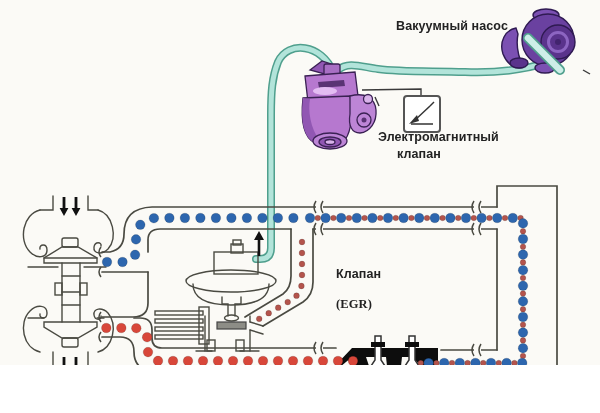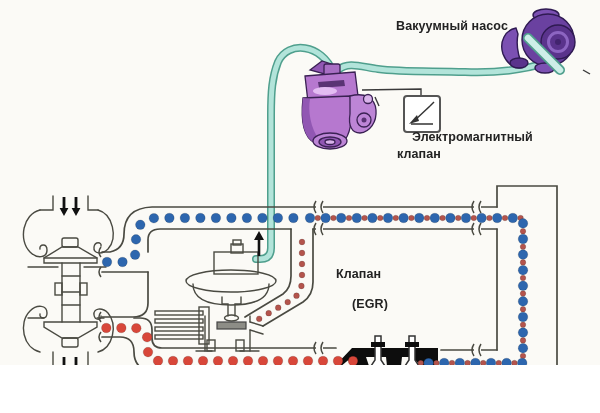--- a/index.html
+++ b/index.html
@@ -320,17 +320,17 @@
         <circle cx="301.4" cy="286.0" r="2.9" fill="#b4544c" stroke="rgba(0,0,0,0.25)" stroke-width="0.6"></circle>
         <circle cx="296.5" cy="295.7" r="2.9" fill="#b4544c" stroke="rgba(0,0,0,0.25)" stroke-width="0.6"></circle>
         <circle cx="287.7" cy="302.1" r="2.9" fill="#b4544c" stroke="rgba(0,0,0,0.25)" stroke-width="0.6"></circle>
         <circle cx="278.2" cy="307.7" r="2.9" fill="#b4544c" stroke="rgba(0,0,0,0.25)" stroke-width="0.6"></circle>
         <circle cx="268.7" cy="313.2" r="2.9" fill="#b4544c" stroke="rgba(0,0,0,0.25)" stroke-width="0.6"></circle>
         <circle cx="259.2" cy="318.8" r="2.9" fill="#b4544c" stroke="rgba(0,0,0,0.25)" stroke-width="0.6"></circle>
       </g>
 </svg>
 
   <div class="lbl" style="left:396px;top:19px;">Вакуумный насос</div>
-  <div class="lbl" style="left:412px;top:130px;">Электромагнитный</div>
+  <div class="lbl" style="left:378px;top:130px;">Электромагнитный</div>
   <div class="lbl" style="left:397px;top:147px;">клапан</div>
   <div class="lbl" style="left:336px;top:267px;">Клапан</div>
-  <div class="lbl" style="left:352px;top:297px;">(EGR)</div>
+  <div class="lbl" style="left:336px;top:297px;font-family:Liberation Serif, serif;">(EGR)</div>
 </div>
 
 </body></html>

